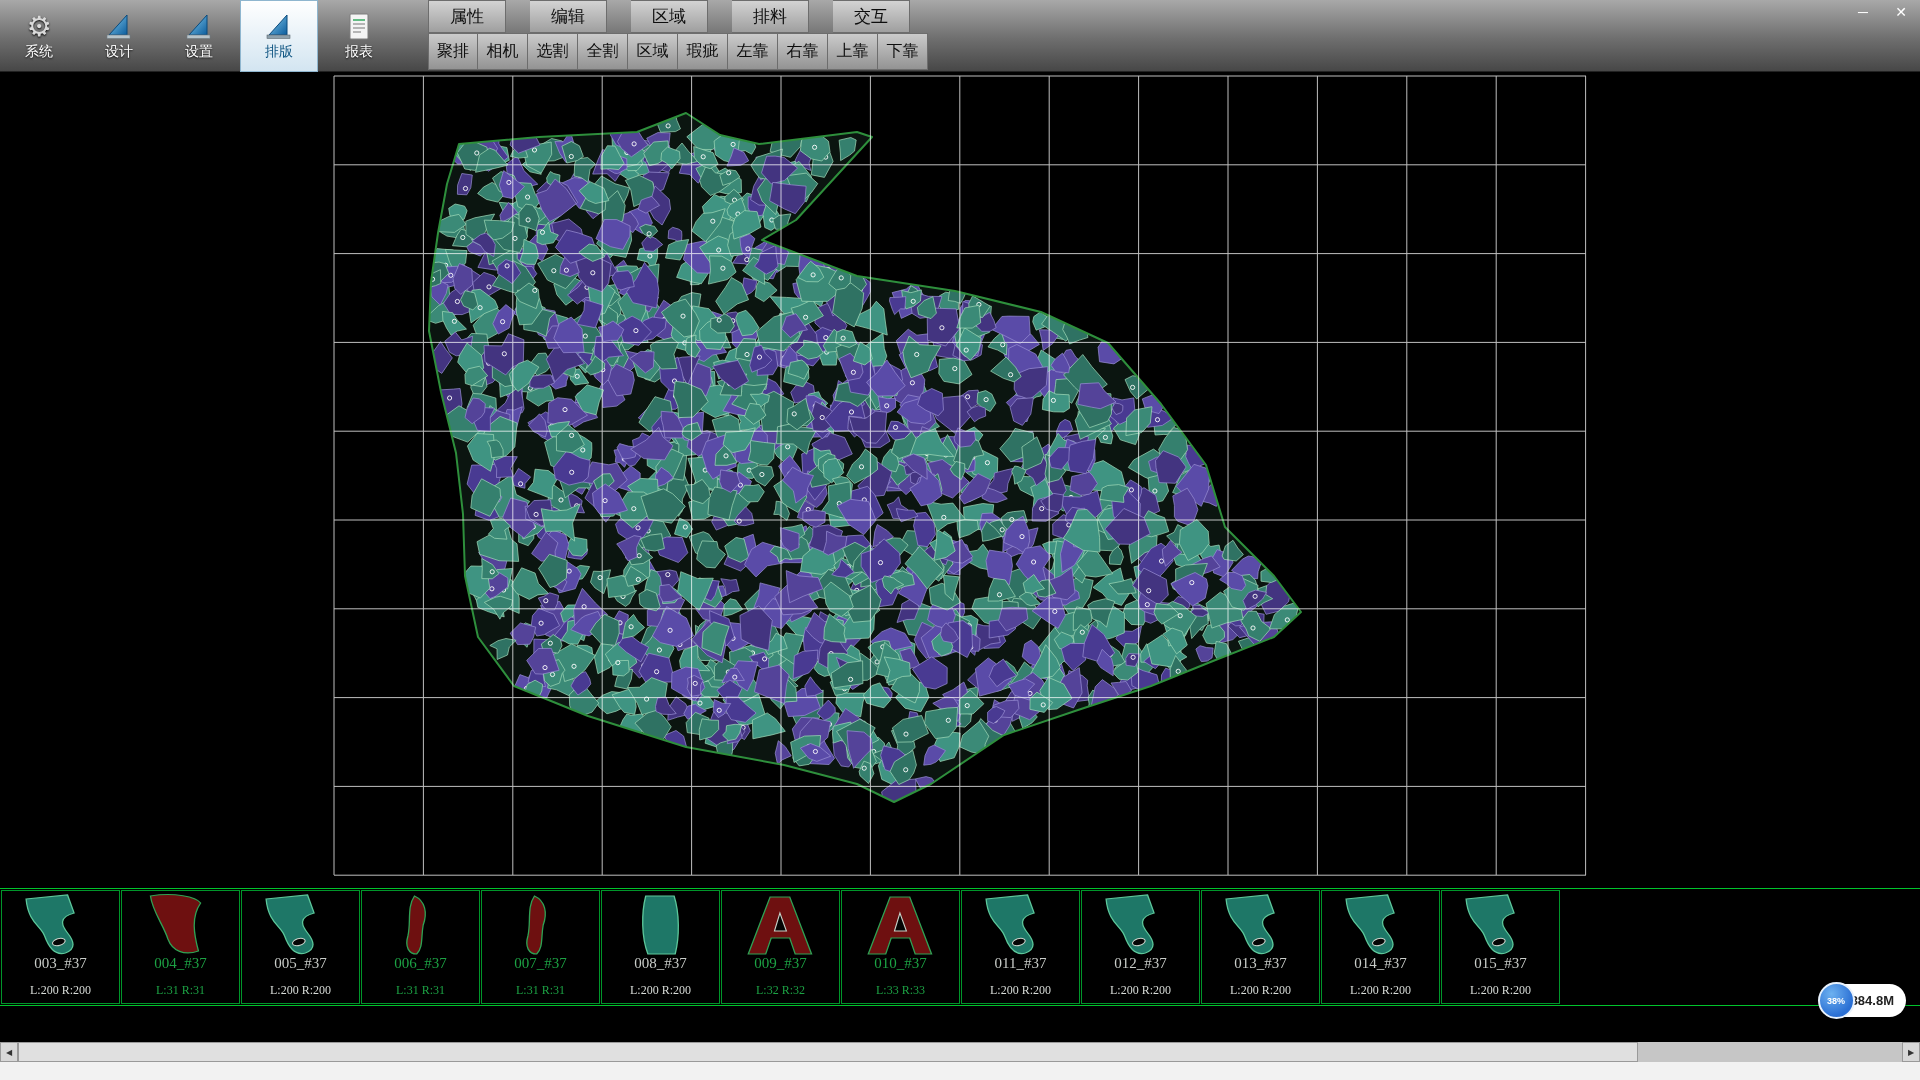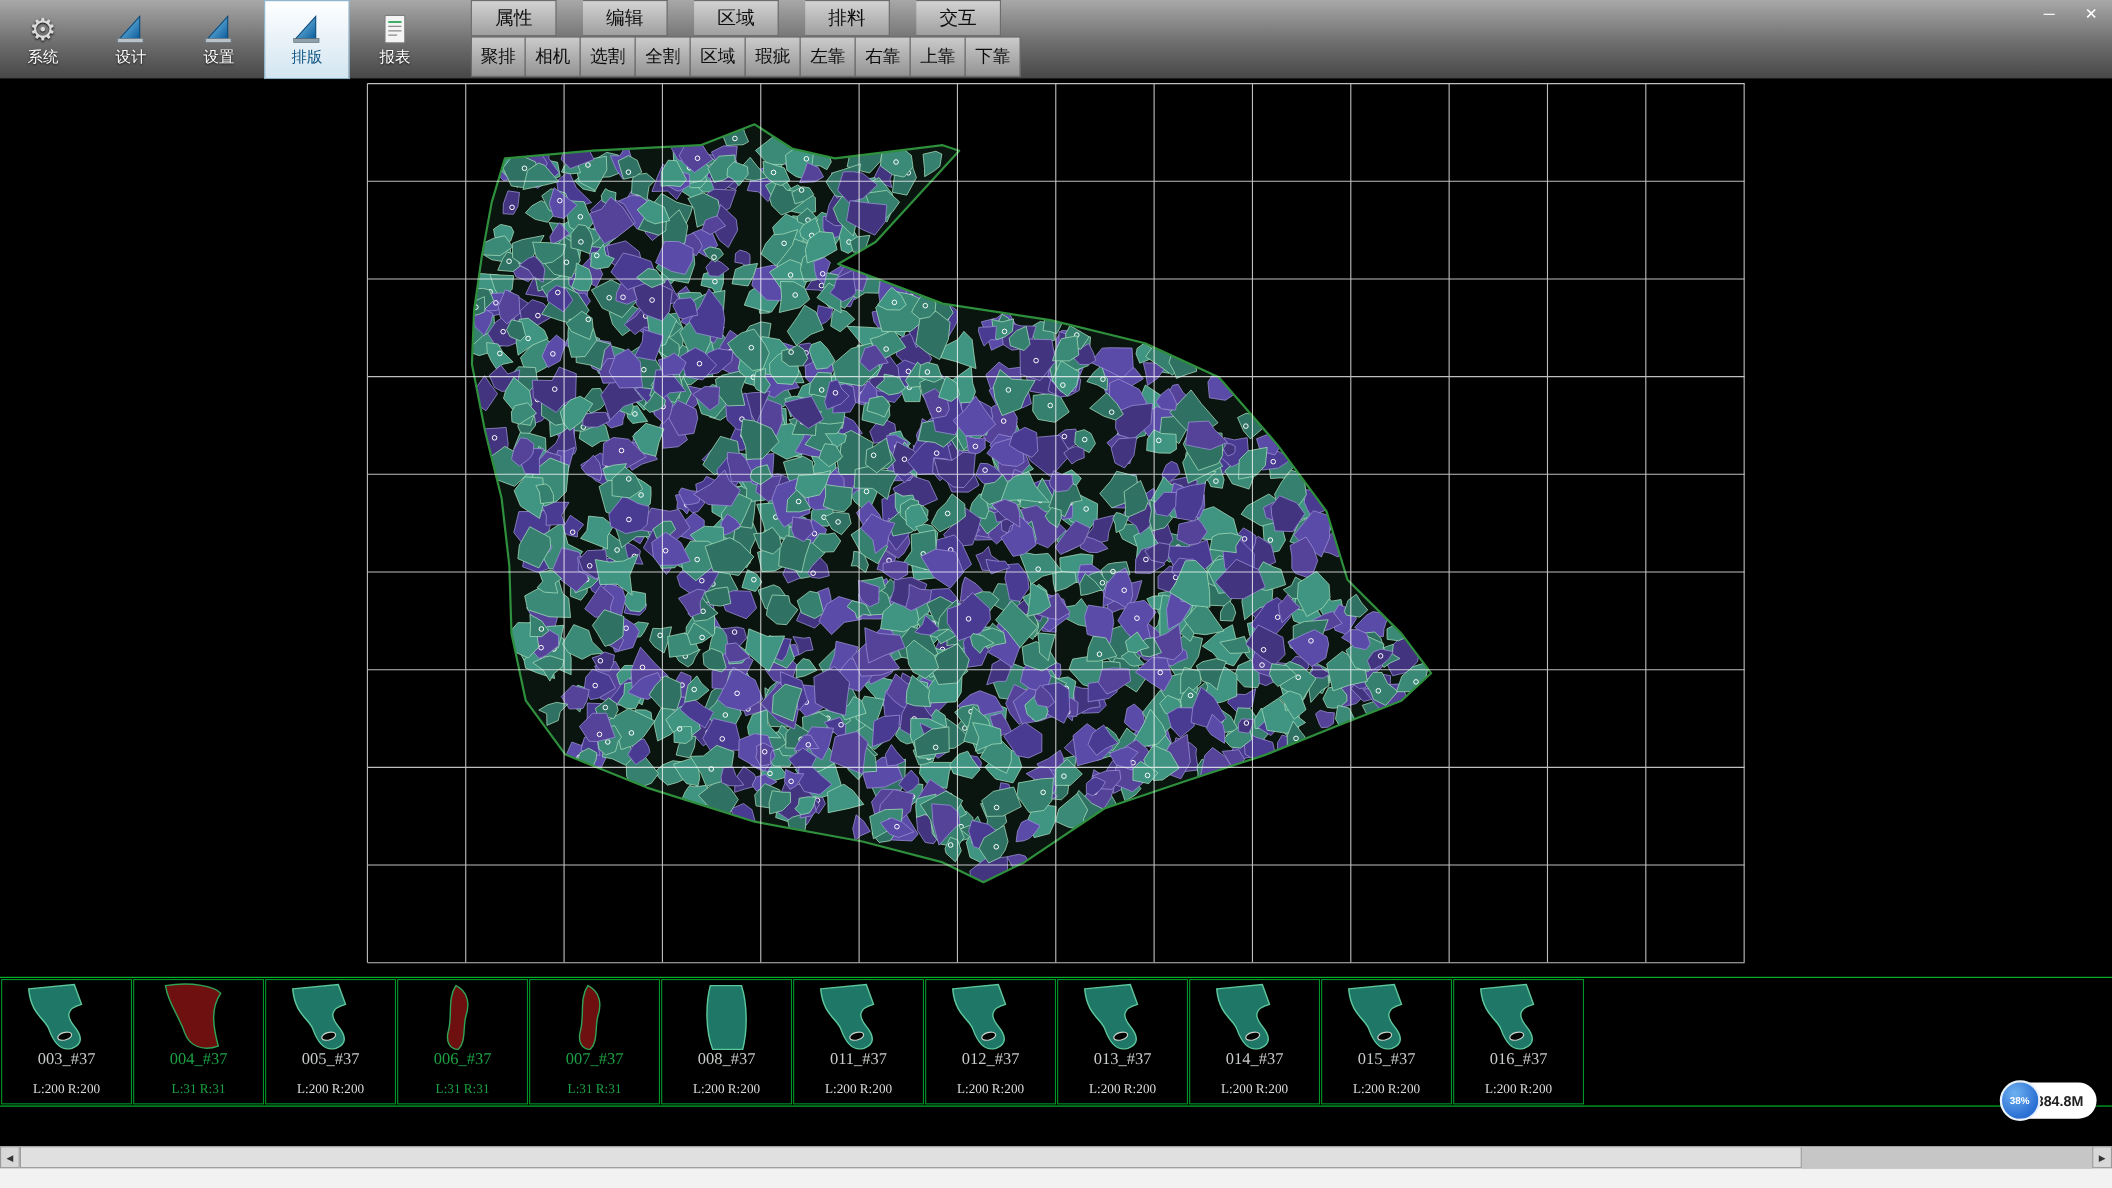--- a/index.html
+++ b/index.html
@@ -1712,20 +1712,36 @@
       </div>
       <div class="part">
         <svg viewBox="0 0 88 64" width="96" height="64" preserveAspectRatio="none">
           <path d="M30,3 L56,3 C61,20 61,44 57,61 L32,61 C26,44 26,20 30,3 Z" fill="#1e7767" stroke="#5cc79a" stroke-width="1.2"></path>
         </svg>
         <div class="pname" style="color: rgb(201, 205, 201);">008_#37</div>
         <div class="pcount" style="color: rgb(216, 220, 216);">L:200 R:200</div>
       </div>
       <div class="part">
         <svg viewBox="0 0 88 64" width="96" height="64" preserveAspectRatio="none">
+          <path d="M14,61 L34,4 L52,4 L72,61 L57,61 L52,45 L35,45 L30,61 Z" fill="#6e1010" stroke="#2fa254" stroke-width="1.2"></path>
+          <path d="M38,38 L43,20 L49,38 Z" fill="#050505" stroke="#c9d2c9" stroke-width="1"></path>
+        </svg>
+        <div class="pname" style="color: rgb(28, 162, 68);">009_#37</div>
+        <div class="pcount" style="color: rgb(28, 162, 68);">L:32 R:32</div>
+      </div>
+      <div class="part">
+        <svg viewBox="0 0 88 64" width="96" height="64" preserveAspectRatio="none">
+          <path d="M14,61 L34,4 L52,4 L72,61 L57,61 L52,45 L35,45 L30,61 Z" fill="#6e1010" stroke="#2fa254" stroke-width="1.2"></path>
+          <path d="M38,38 L43,20 L49,38 Z" fill="#050505" stroke="#c9d2c9" stroke-width="1"></path>
+        </svg>
+        <div class="pname" style="color: rgb(28, 162, 68);">010_#37</div>
+        <div class="pcount" style="color: rgb(28, 162, 68);">L:33 R:33</div>
+      </div>
+      <div class="part">
+        <svg viewBox="0 0 88 64" width="96" height="64" preserveAspectRatio="none">
           <path d="M12,6 L50,2 L56,20 C42,24 44,32 50,40 C56,48 58,56 48,60 C38,63 32,52 29,43 C26,33 14,30 12,6 Z" fill="#1e7767" stroke="#5cc79a" stroke-width="1.2"></path>
           <ellipse cx="42" cy="49" rx="6" ry="3.4" transform="rotate(-18 42 49)" fill="#050505" stroke="#c9d2c9" stroke-width="1"></ellipse>
         </svg>
         <div class="pname" style="color: rgb(201, 205, 201);">011_#37</div>
         <div class="pcount" style="color: rgb(216, 220, 216);">L:200 R:200</div>
       </div>
       <div class="part">
         <svg viewBox="0 0 88 64" width="96" height="64" preserveAspectRatio="none">
           <path d="M12,6 L50,2 L56,20 C42,24 44,32 50,40 C56,48 58,56 48,60 C38,63 32,52 29,43 C26,33 14,30 12,6 Z" fill="#1e7767" stroke="#5cc79a" stroke-width="1.2"></path>
           <ellipse cx="42" cy="49" rx="6" ry="3.4" transform="rotate(-18 42 49)" fill="#050505" stroke="#c9d2c9" stroke-width="1"></ellipse>
@@ -1750,28 +1766,20 @@
         <div class="pcount" style="color: rgb(216, 220, 216);">L:200 R:200</div>
       </div>
       <div class="part">
         <svg viewBox="0 0 88 64" width="96" height="64" preserveAspectRatio="none">
           <path d="M12,6 L50,2 L56,20 C42,24 44,32 50,40 C56,48 58,56 48,60 C38,63 32,52 29,43 C26,33 14,30 12,6 Z" fill="#1e7767" stroke="#5cc79a" stroke-width="1.2"></path>
           <ellipse cx="42" cy="49" rx="6" ry="3.4" transform="rotate(-18 42 49)" fill="#050505" stroke="#c9d2c9" stroke-width="1"></ellipse>
         </svg>
         <div class="pname" style="color: rgb(201, 205, 201);">015_#37</div>
         <div class="pcount" style="color: rgb(216, 220, 216);">L:200 R:200</div>
       </div>
-      <div class="part">
-        <svg viewBox="0 0 88 64" width="96" height="64" preserveAspectRatio="none">
-          <path d="M12,6 L50,2 L56,20 C42,24 44,32 50,40 C56,48 58,56 48,60 C38,63 32,52 29,43 C26,33 14,30 12,6 Z" fill="#1e7767" stroke="#5cc79a" stroke-width="1.2"></path>
-          <ellipse cx="42" cy="49" rx="6" ry="3.4" transform="rotate(-18 42 49)" fill="#050505" stroke="#c9d2c9" stroke-width="1"></ellipse>
-        </svg>
-        <div class="pname" style="color: rgb(201, 205, 201);">016_#37</div>
-        <div class="pcount" style="color: rgb(216, 220, 216);">L:200 R:200</div>
-      </div>
     </div>
 
   <div id="mem">
     <div class="ring">38%</div>
     <span class="memtext">384.8M</span>
   </div>
 
   <div id="hscroll">
     <div class="sarrow" id="sarrow-left">◀</div>
     <div id="sthumb"></div>

